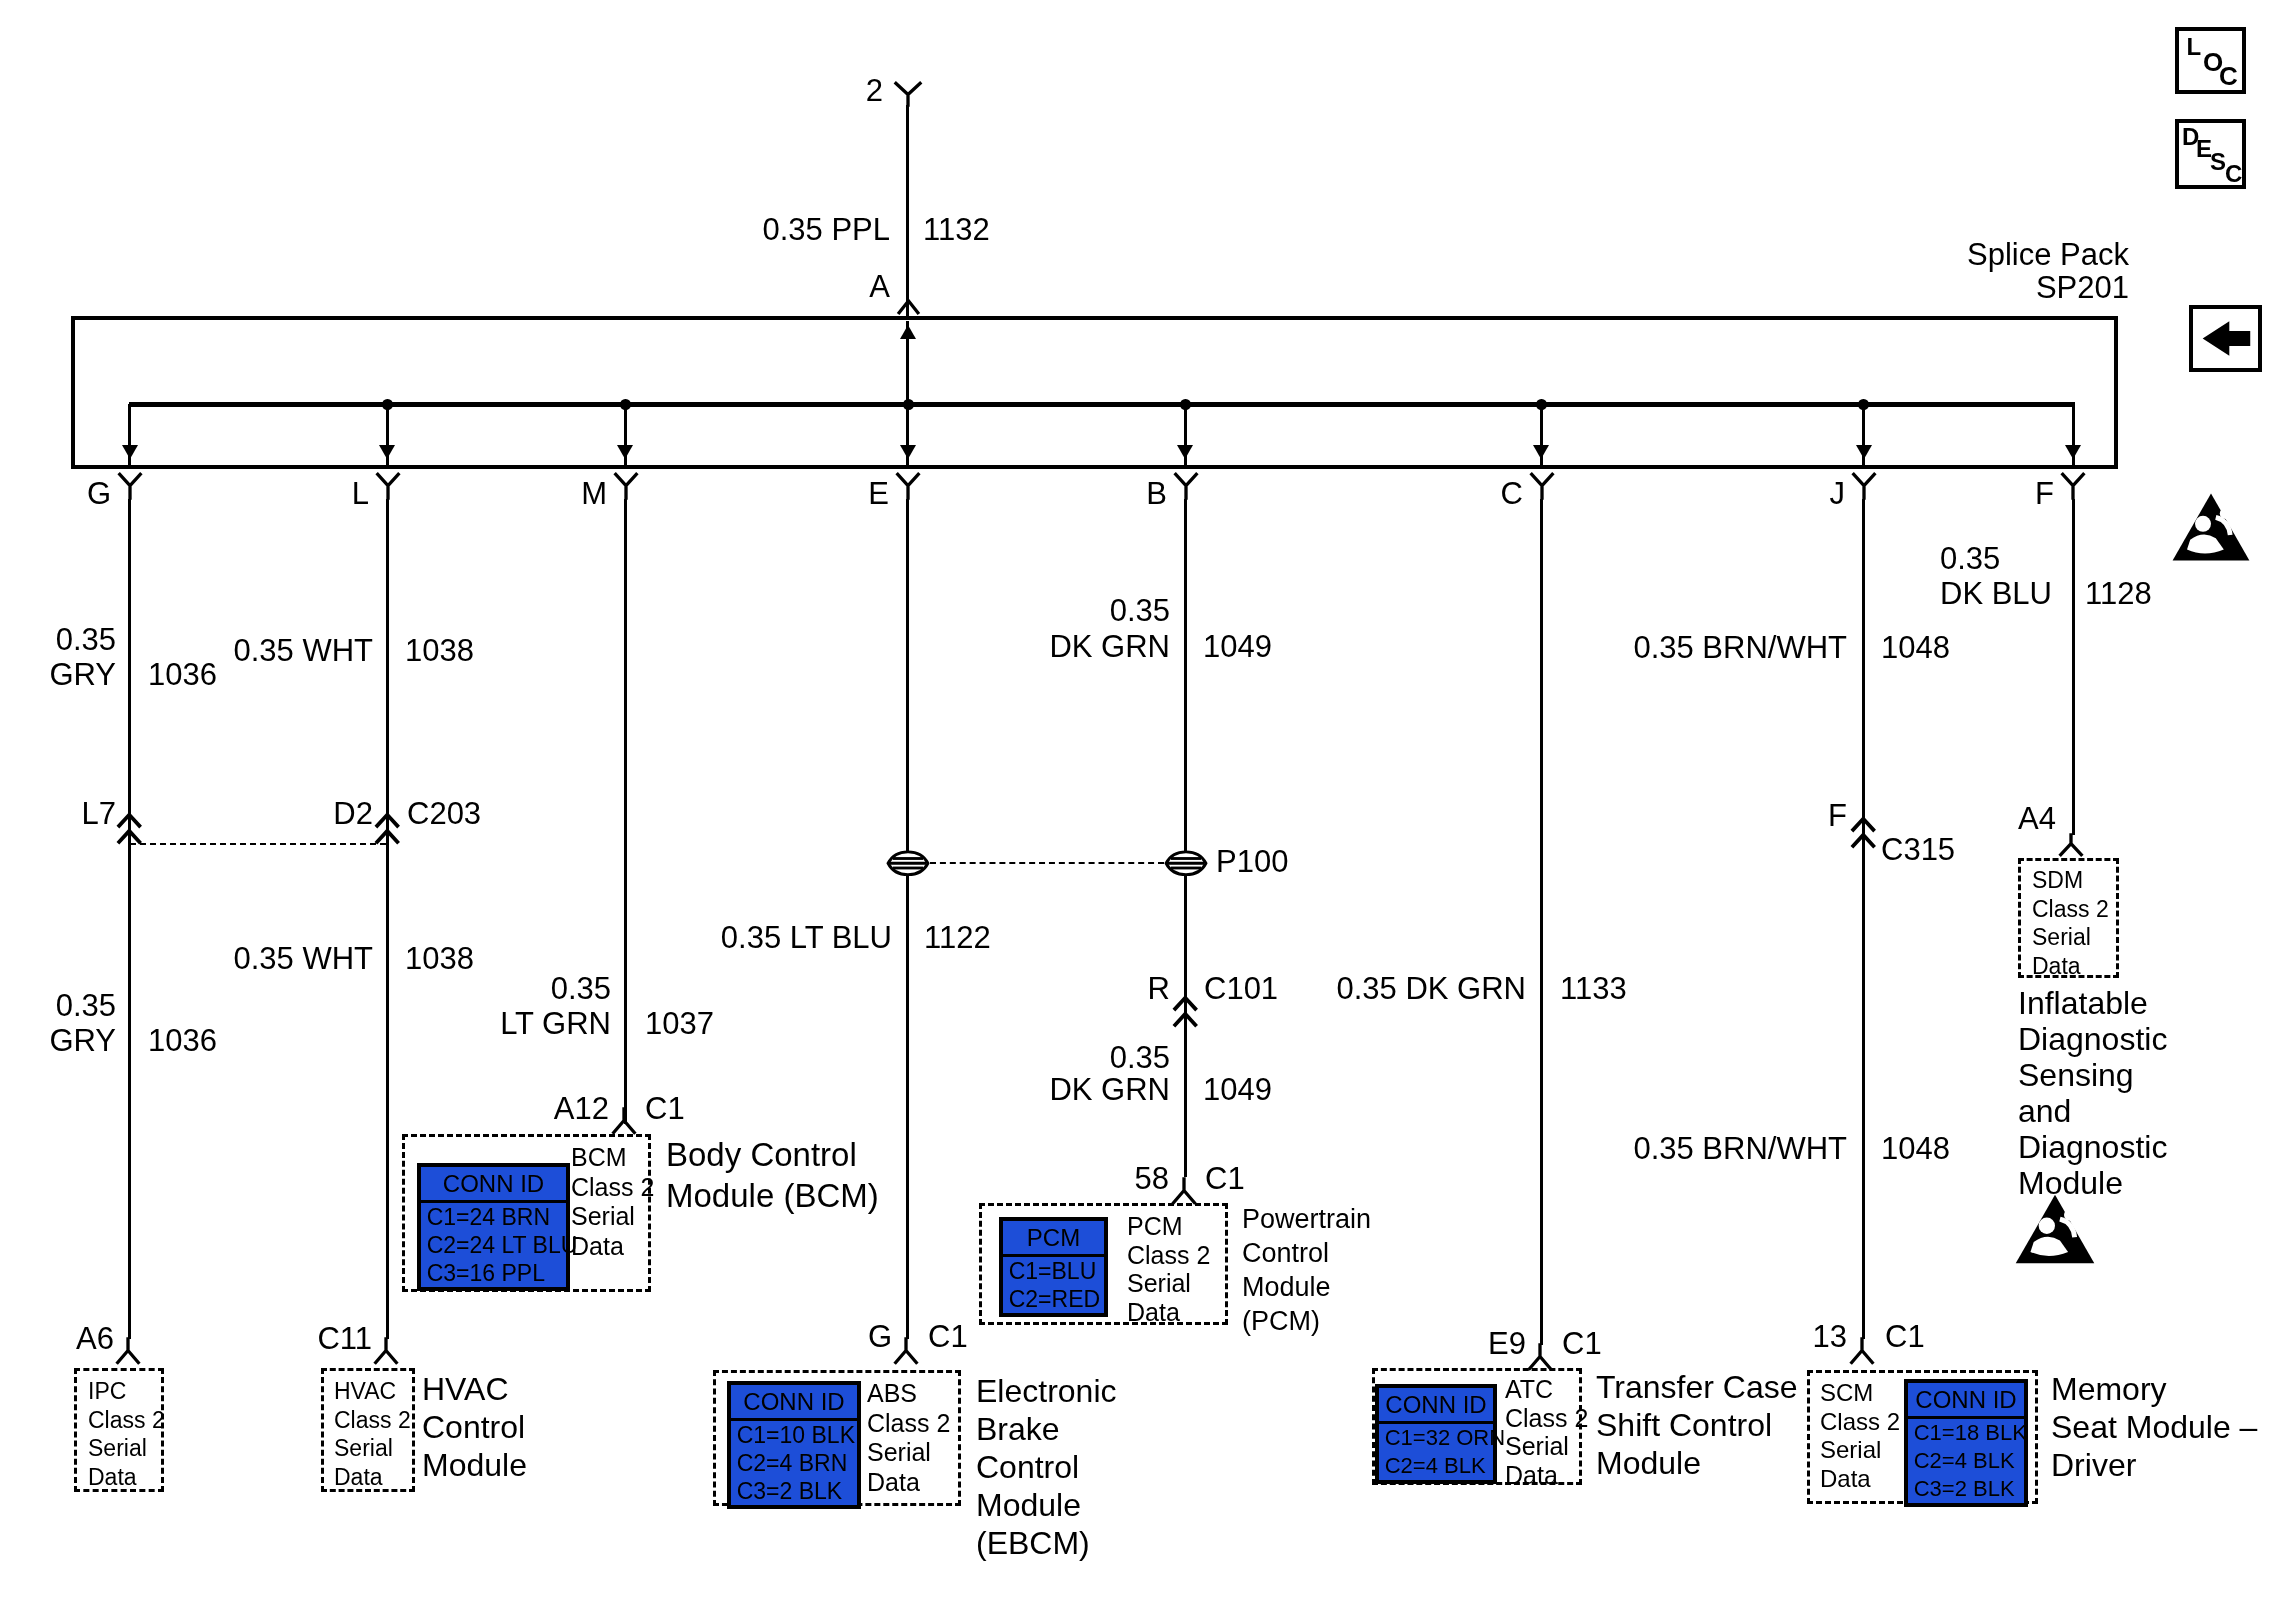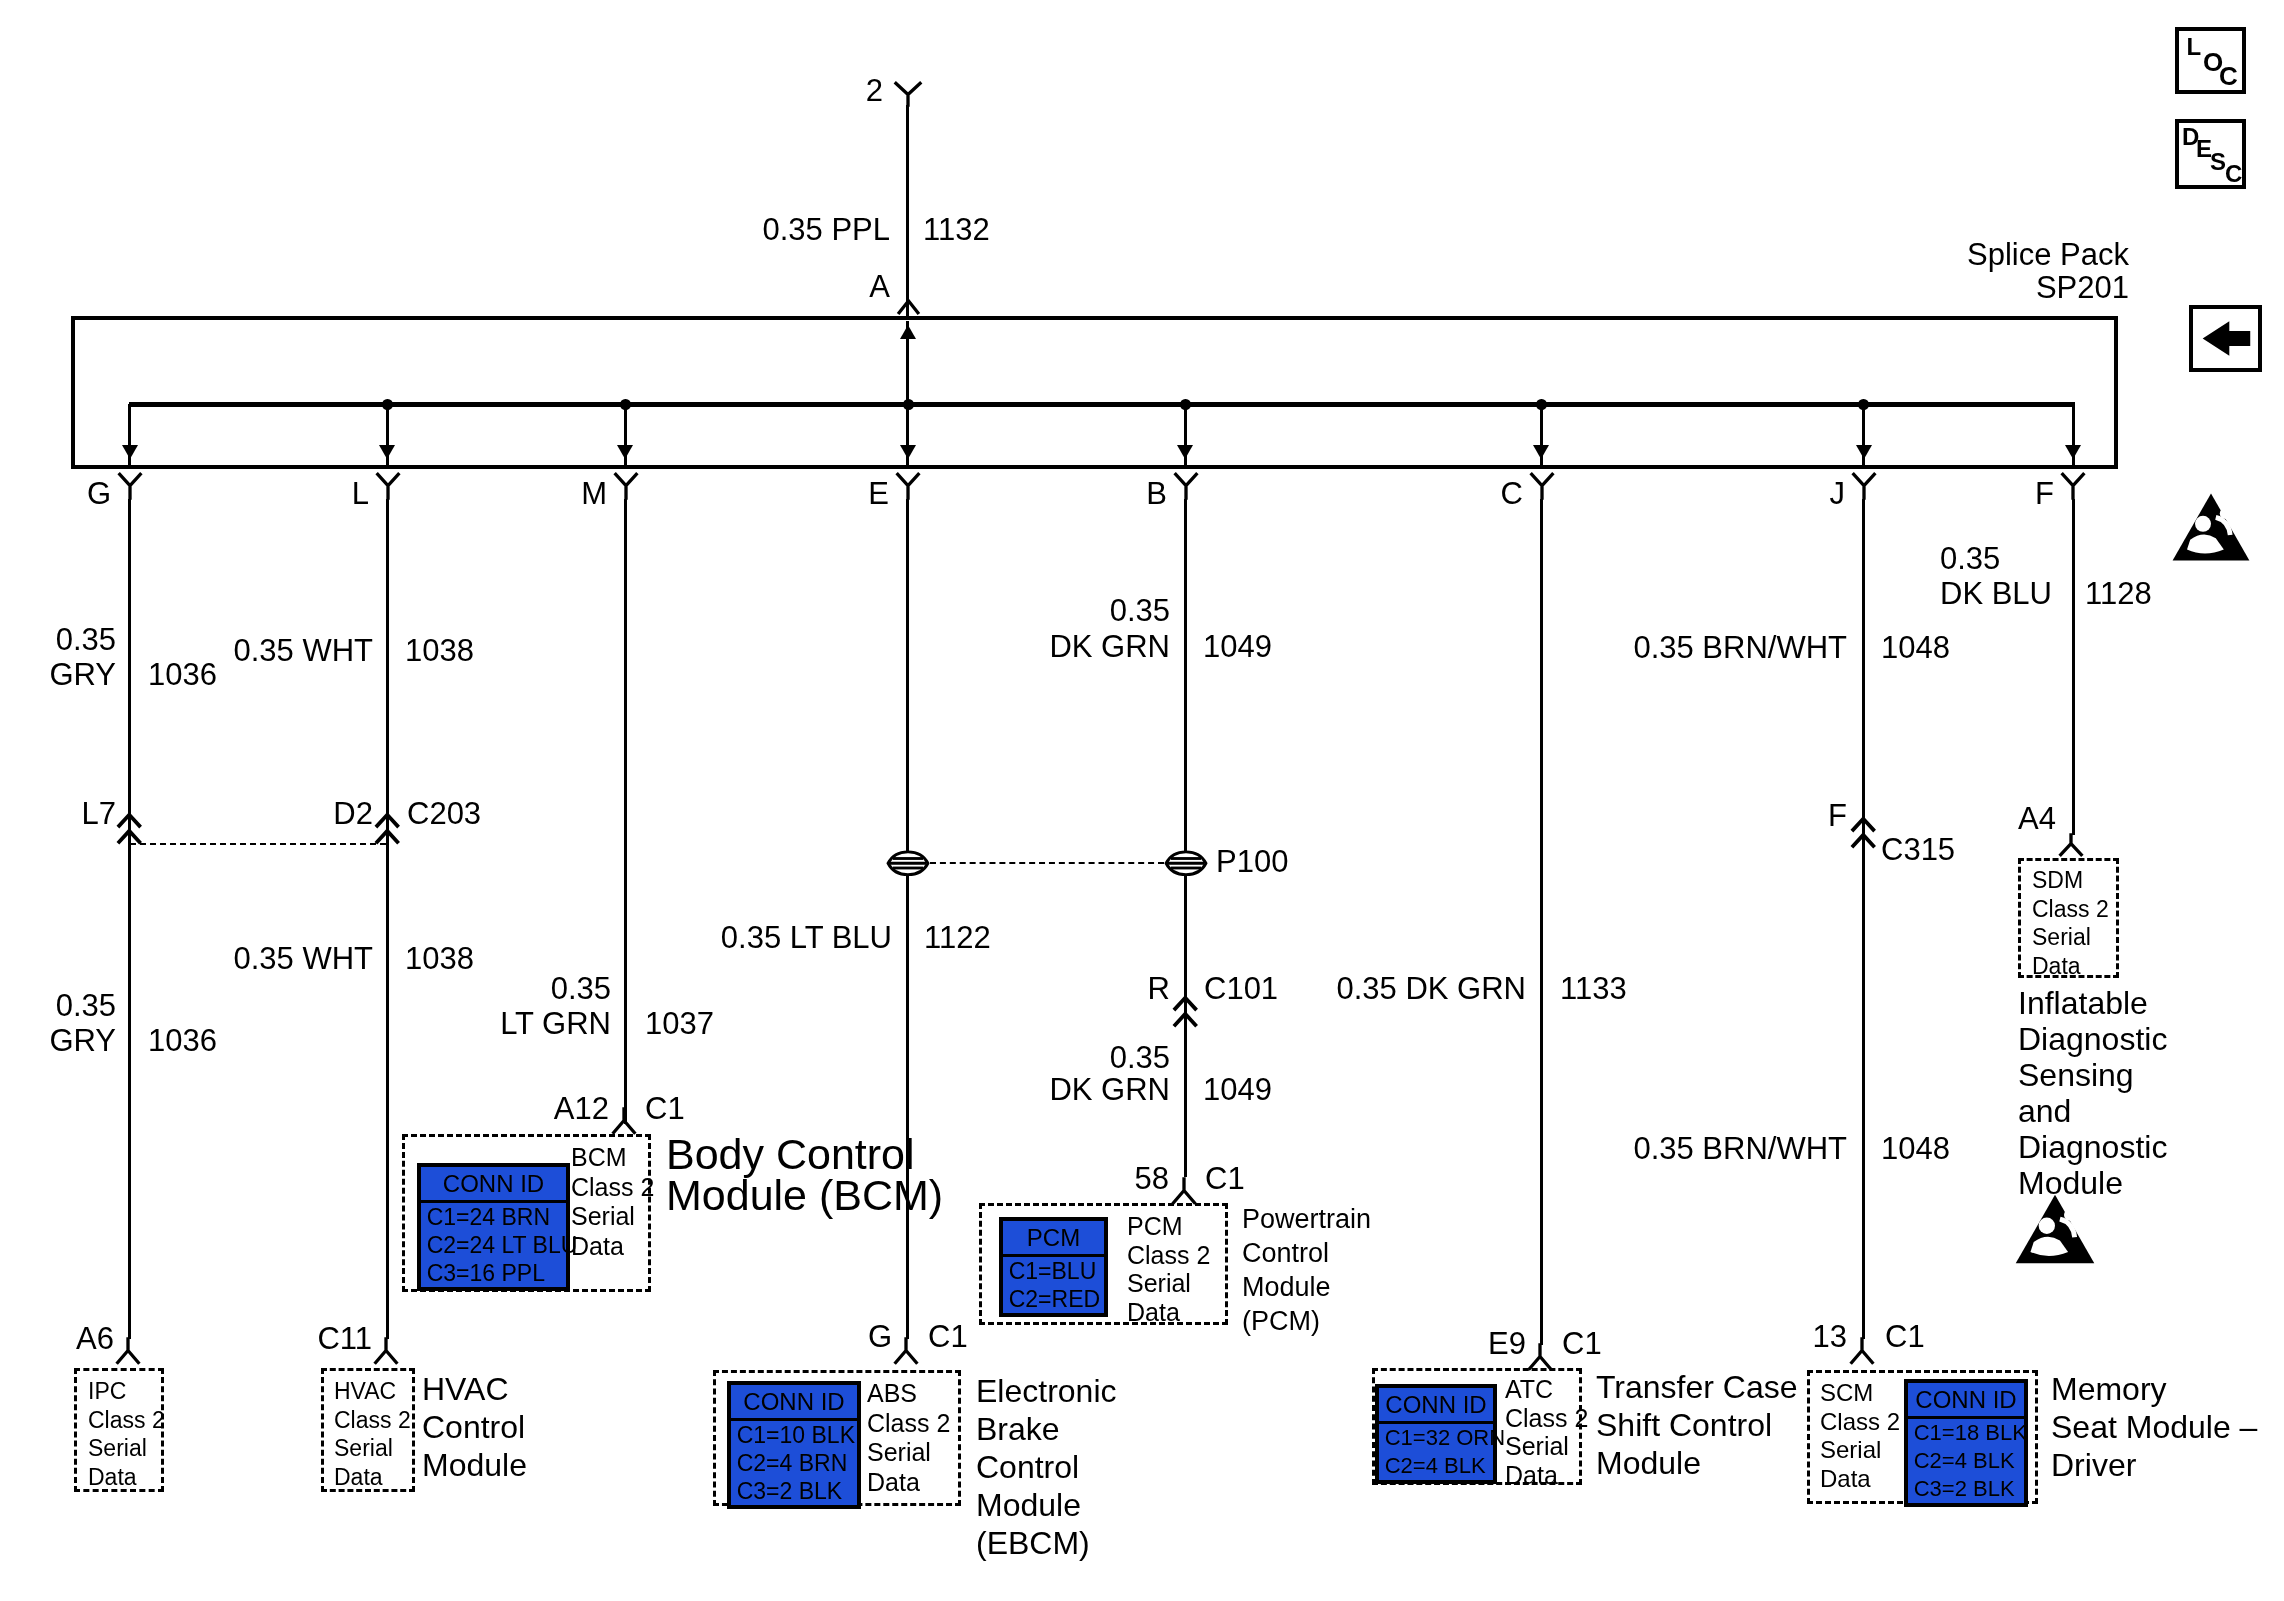--- a/index.html
+++ b/index.html
@@ -7,21 +7,21 @@
         font-family:"Liberation Sans",sans-serif;overflow:hidden}
   
   .wire{position:absolute;width:2.9px;background:#000}
   .hline{position:absolute;height:4.8px;background:#000}
   .dashline{position:absolute;height:0;border-top:2.9px dashed #000}
   
   .t{position:absolute;white-space:nowrap;font-size:31px;line-height:34px;color:#000}
   .ra{transform:translateX(-100%)}
   .lines{position:absolute;white-space:nowrap;color:#000}
   .mlabel{font-size:32px;line-height:38px}
-  .mlabel2{font-size:43px;line-height:41px}
+  .mlabel2{font-size:33px;line-height:41px}
   .mlabel3{font-size:27px;line-height:34px}
   .mlabel6{font-size:32px;line-height:36px}
   .boxcol{font-size:25px;line-height:29.5px}
   .boxcols{font-size:23px;line-height:28.5px}
   
   .splice{position:absolute;border:4.8px solid #000}
   .modbox{position:absolute;border:3.8px dashed #000}
   .connid{position:absolute;border:4.8px solid #000;background:#1d4ed8}
   .connid .hdr{font-size:24px;line-height:27px;text-align:center;border-bottom:3.8px solid #000;padding:2.9px 3.8px;white-space:nowrap}
   .connid .row{font-size:23px;line-height:26px;padding:1px 5.7px;white-space:nowrap}

